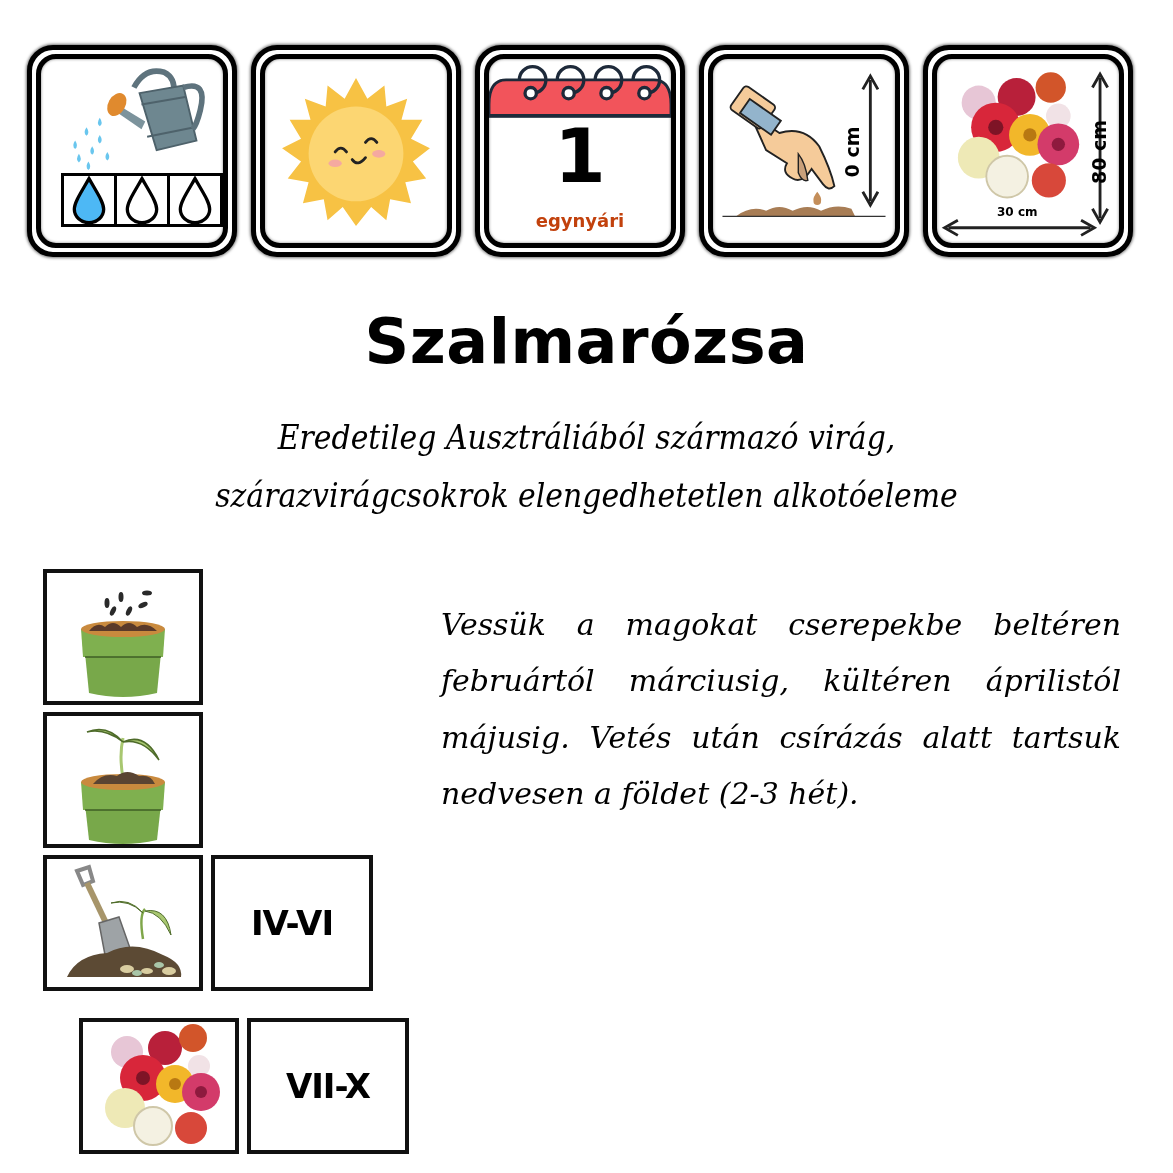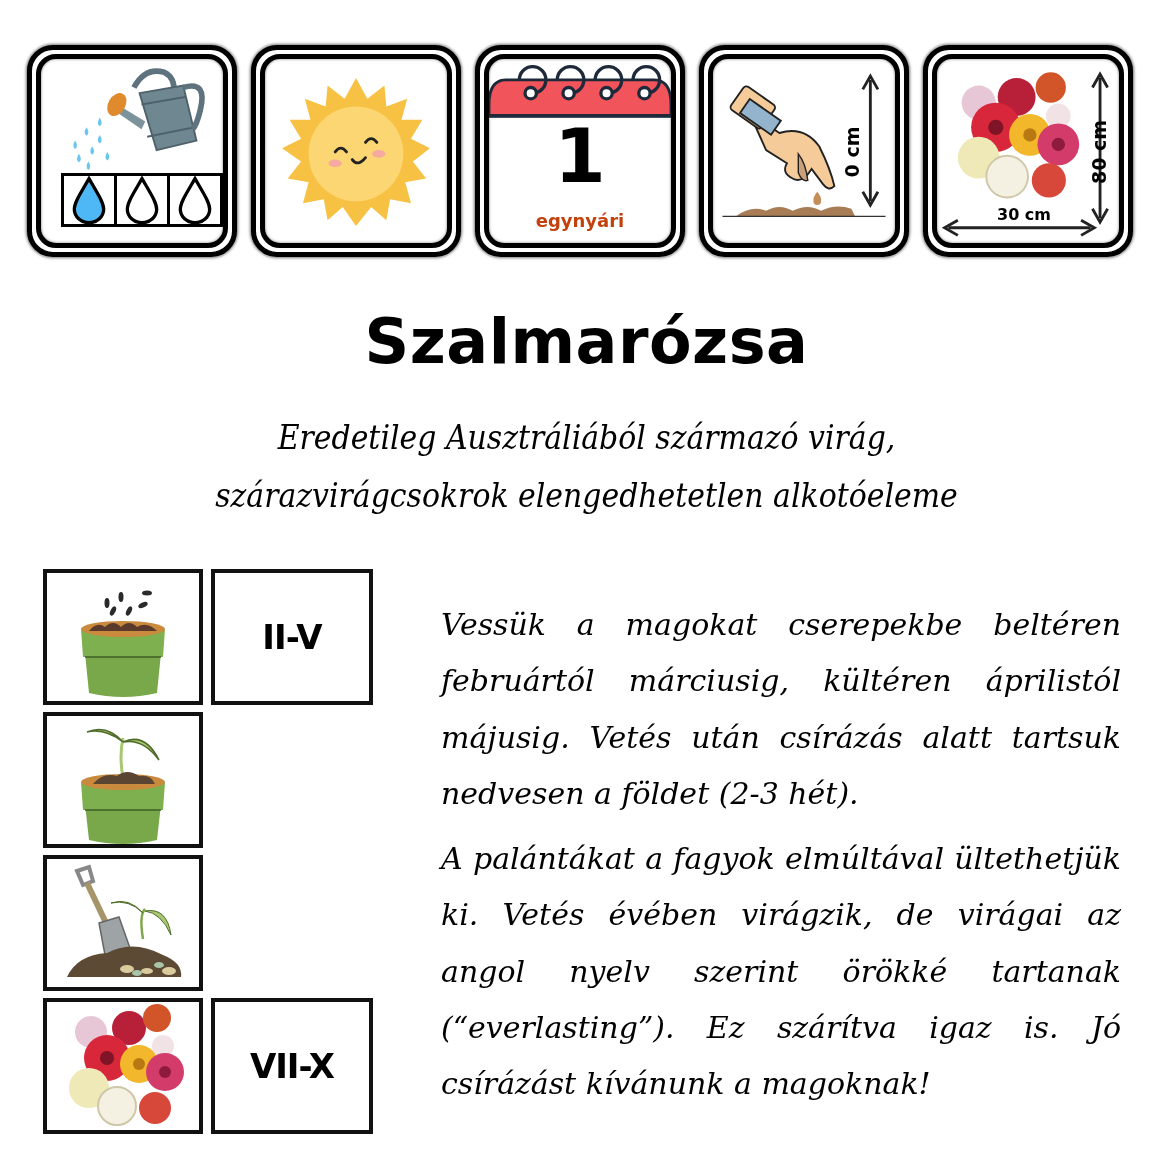--- a/index.html
+++ b/index.html
@@ -21,21 +21,21 @@
   .card svg { position:absolute; left:0; top:0; width:100%; height:100%; }
 
   .drops-box { position:absolute; left:20px; bottom:16px; width:162px; height:54px; border:3px solid #000; box-sizing:border-box; display:flex; }
   .drops-box .cell { flex:1; border-right:3px solid #000; display:flex; align-items:center; justify-content:center; }
   .drops-box .cell:last-child { border-right:none; }
 
   .cal-number { position:absolute; left:0; right:0; top:60px; text-align:center; font-family:"DejaVu Sans", sans-serif; font-weight:bold; font-size:74px; line-height:1; }
   .cal-label { position:absolute; left:0; right:0; bottom:12px; text-align:center; font-family:"DejaVu Sans", sans-serif; font-weight:bold; font-size:18px; color:#c2410c; }
 
   .vlabel { position:absolute; font-family:"DejaVu Sans", sans-serif; font-weight:bold; font-size:19px; transform:rotate(-90deg); transform-origin:center; white-space:nowrap; }
-  .hlabel { position:absolute; font-family:"DejaVu Sans", sans-serif; font-weight:bold; font-size:16px; white-space:nowrap; }
+  .hlabel { position:absolute; font-family:"DejaVu Sans", sans-serif; font-weight:bold; font-size:12px; white-space:nowrap; }
 
   
   .title { position:absolute; left:0; right:0; top:305px; text-align:center; font-family:"DejaVu Sans", sans-serif; font-weight:bold; font-size:62px; letter-spacing:0.5px; }
   .subtitle { position:absolute; left:0; right:0; top:408px; text-align:center; font-family:"DejaVu Serif", serif; font-style:italic; font-size:34px; line-height:58px; transform:scaleX(0.88); }
 
   
   .grid { position:absolute; left:43px; top:569px; width:330px; }
   .row { position:absolute; left:0; width:330px; height:136px; }
   .gcell { position:absolute; top:0; height:136px; box-sizing:border-box; border:4px solid #111; background:#fff; }
   .gcell.img { left:0; width:160px; }
@@ -204,21 +204,20 @@
             <ellipse cx="82" cy="38" rx="2.5" ry="5" transform="rotate(25 82 38)"></ellipse>
             <ellipse cx="96" cy="32" rx="5" ry="2.5" transform="rotate(-25 96 32)"></ellipse>
         </g>
         <path d="M36 60 L42 120 Q76 128 110 120 L116 60 Z" fill="#78A84A"></path>
         <path d="M34 56 L118 56 L116 84 L36 84 Z" fill="#7FB04F"></path>
         <ellipse cx="76" cy="56" rx="42" ry="8" fill="#C98A3E"></ellipse>
         <path d="M42 58 Q50 48 58 54 Q66 46 74 54 Q82 46 90 54 Q100 48 110 58 Z" fill="#5A3A2A"></path>
         <line x1="38" y1="84" x2="114" y2="84" stroke="#3E5E24" stroke-width="1.5"></line>
       </svg>
     </div>
-    <div class="gcell txt">II-V</div>
   </div>
 
   <div class="row" style="top:143px;">
     <div class="gcell img">
       <svg viewBox="0 0 152 128">
         <path d="M76 62 Q72 40 76 22" fill="none" stroke="#A8C770" stroke-width="3"></path>
         <path d="M76 26 Q60 8 40 16 Q58 12 76 26z" fill="#A8C770" stroke="#4E6B2A" stroke-width="1.5"></path>
         <path d="M76 26 Q98 16 112 44 Q96 22 76 26z" fill="#A8C770" stroke="#4E6B2A" stroke-width="1.5"></path>
         <path d="M36 70 L42 124 Q76 132 110 124 L116 70 Z" fill="#78A84A"></path>
         <path d="M34 66 L118 66 L116 94 L36 94 Z" fill="#7FB04F"></path>
@@ -243,23 +242,24 @@
             <ellipse cx="80" cy="110" rx="7" ry="4"></ellipse>
             <ellipse cx="100" cy="112" rx="6" ry="3"></ellipse>
             <ellipse cx="122" cy="112" rx="7" ry="4"></ellipse>
           </g>
         <g fill="#A9C6A8">
             <ellipse cx="90" cy="114" rx="5" ry="3"></ellipse>
             <ellipse cx="112" cy="106" rx="5" ry="3"></ellipse>
           </g>
       </svg>
     </div>
-  </div>
-
-  <div class="row" style="top:429px;">
+    <div class="gcell txt">IV-VI</div>
+  </div>
+
+  <div class="row" style="top:449px;margin-left:36px;">
     <div class="gcell img">
       <svg viewBox="0 0 152 128">
         <circle cx="44" cy="30" r="16" fill="#E7C6D6"></circle>
         <circle cx="82" cy="26" r="17" fill="#B8203A"></circle>
         <circle cx="110" cy="16" r="14" fill="#D2552A"></circle>
         <circle cx="116" cy="44" r="11" fill="#F1E2E6"></circle>
         <circle cx="60" cy="56" r="23" fill="#D8263A"></circle>
         <circle cx="92" cy="62" r="19" fill="#F2B72A"></circle>
         <circle cx="118" cy="70" r="19" fill="#D33B6A"></circle>
         <circle cx="42" cy="86" r="20" fill="#EEE9B6"></circle>
@@ -269,14 +269,13 @@
         <circle cx="92" cy="62" r="6" fill="#B87812"></circle>
         <circle cx="118" cy="70" r="6" fill="#8E1A3E"></circle>
       </svg>
     </div>
     <div class="gcell txt">VII-X</div>
   </div>
 </div>
 
 <div class="desc">
   <p>Vessük a magokat cserepekbe beltéren februártól márciusig, kültéren áprilistól májusig. Vetés után csírázás alatt tartsuk nedvesen a földet (2-3 hét).</p>
-  <p>A palántákat a fagyok elmúltával ültethetjük ki. Vetés évében virágzik, de virágai az angol nyelv szerint örökké tartanak (“everlasting”). Ez szárítva igaz is. Jó csírázást kívánunk a magoknak!</p>
 </div>
 
 </body></html>

